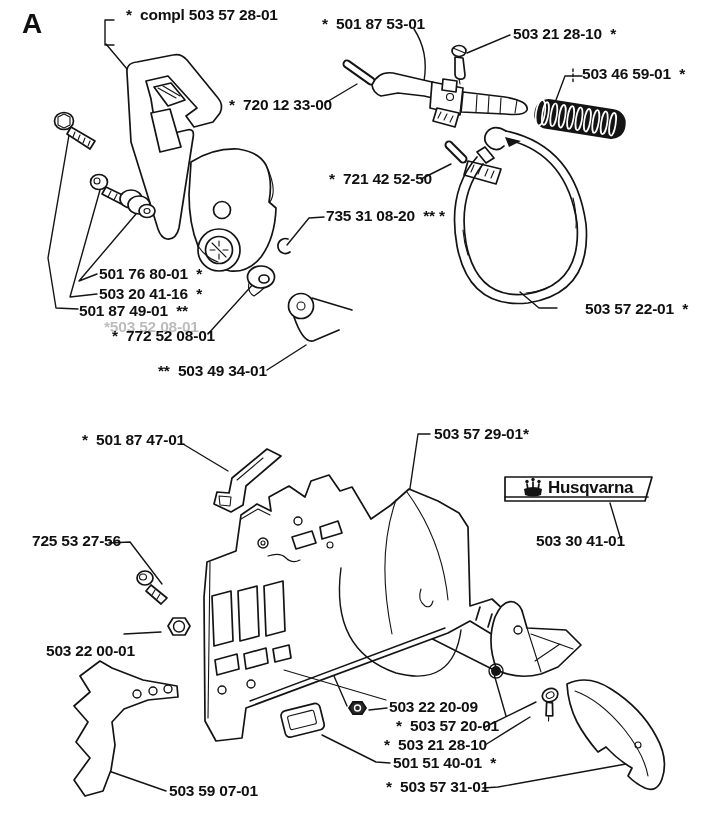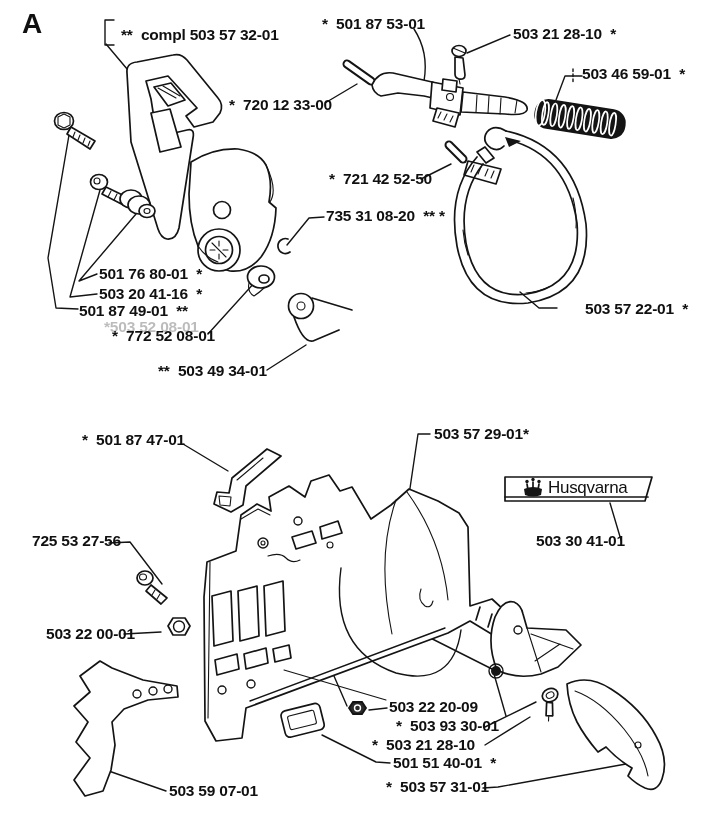--- a/index.html
+++ b/index.html
@@ -10,21 +10,21 @@
   }
   .section-label{
     position:absolute;left:22px;top:8px;font-size:28px;font-weight:bold;letter-spacing:0;
   }
   .part-label{
     position:absolute;font-size:15.5px;font-weight:bold;letter-spacing:-0.2px;
     white-space:pre;line-height:17px;
   }
   .ghost-label{opacity:0.28;}
   .badge-text{
-    position:absolute;left:548px;top:478px;font-size:17px;font-weight:normal;letter-spacing:-0.3px;
+    position:absolute;left:548px;top:478px;font-size:17px;font-weight:bold;letter-spacing:-0.3px;
   }
   svg{position:absolute;left:0;top:0;}
   svg .ln{stroke:#141414;fill:none;stroke-width:1.7;stroke-linecap:round;stroke-linejoin:round;}
   svg .fw{fill:#ffffff;}
   svg .fk{fill:#141414;stroke:none;}
   svg .thin{stroke-width:1.1;}
   svg .mid{stroke-width:1.4;}
   svg .leader{stroke:#141414;fill:none;stroke-width:1.4;stroke-linecap:round;stroke-linejoin:round;}
   svg .coilw{stroke:#ffffff;fill:none;stroke-width:1.7;}
 </style>
@@ -268,42 +268,42 @@
           <circle class="fk" cx="533" cy="479.5" r="1.7"></circle>
           <circle class="fk" cx="539" cy="481.5" r="1.7"></circle>
           <path class="fk" d="M524,489 Q533,485 542,489 L541,495 Q533,498 525,495 Z"></path>
         </g>
       </g>
     </g>
   </svg>
 
   <div class="section-label">A</div>
 
-  <div class="part-label" style="left:121px;top:26px">**  compl 503 57 32-01</div>
+  <div class="part-label" style="left:126px;top:6px">*  compl 503 57 28-01</div>
   <div class="part-label" style="left:322px;top:15px">*  501 87 53-01</div>
   <div class="part-label" style="left:513px;top:25px">503 21 28-10  *</div>
   <div class="part-label" style="left:582px;top:65px">503 46 59-01  *</div>
   <div class="part-label" style="left:229px;top:96px">*  720 12 33-00</div>
   <div class="part-label" style="left:329px;top:170px">*  721 42 52-50</div>
   <div class="part-label" style="left:326px;top:207px">735 31 08-20  ** *</div>
   <div class="part-label" style="left:99px;top:265px">501 76 80-01  *</div>
   <div class="part-label" style="left:99px;top:285px">503 20 41-16  *</div>
   <div class="part-label" style="left:79px;top:302px">501 87 49-01  **</div>
   <div class="part-label ghost-label" style="left:104px;top:318px">*503 52 08-01</div>
   <div class="part-label" style="left:112px;top:327px">*  772 52 08-01</div>
   <div class="part-label" style="left:158px;top:362px">**  503 49 34-01</div>
   <div class="part-label" style="left:585px;top:300px">503 57 22-01  *</div>
 
   <div class="part-label" style="left:82px;top:431px">*  501 87 47-01</div>
   <div class="part-label" style="left:434px;top:425px">503 57 29-01*</div>
   <div class="part-label" style="left:536px;top:532px">503 30 41-01</div>
   <div class="part-label" style="left:32px;top:532px">725 53 27-56</div>
-  <div class="part-label" style="left:46px;top:625px">503 22 00-01</div>
+  <div class="part-label" style="left:46px;top:642px">503 22 00-01</div>
   <div class="part-label" style="left:389px;top:698px">503 22 20-09</div>
-  <div class="part-label" style="left:396px;top:717px">*  503 93 30-01</div>
-  <div class="part-label" style="left:372px;top:736px">*  503 21 28-10</div>
+  <div class="part-label" style="left:396px;top:717px">*  503 57 20-01</div>
+  <div class="part-label" style="left:384px;top:736px">*  503 21 28-10</div>
   <div class="part-label" style="left:393px;top:754px">501 51 40-01  *</div>
   <div class="part-label" style="left:169px;top:782px">503 59 07-01</div>
   <div class="part-label" style="left:386px;top:778px">*  503 57 31-01</div>
 
   <div class="badge-text">Husqvarna</div>
 
 </div>
 
 </body></html>

